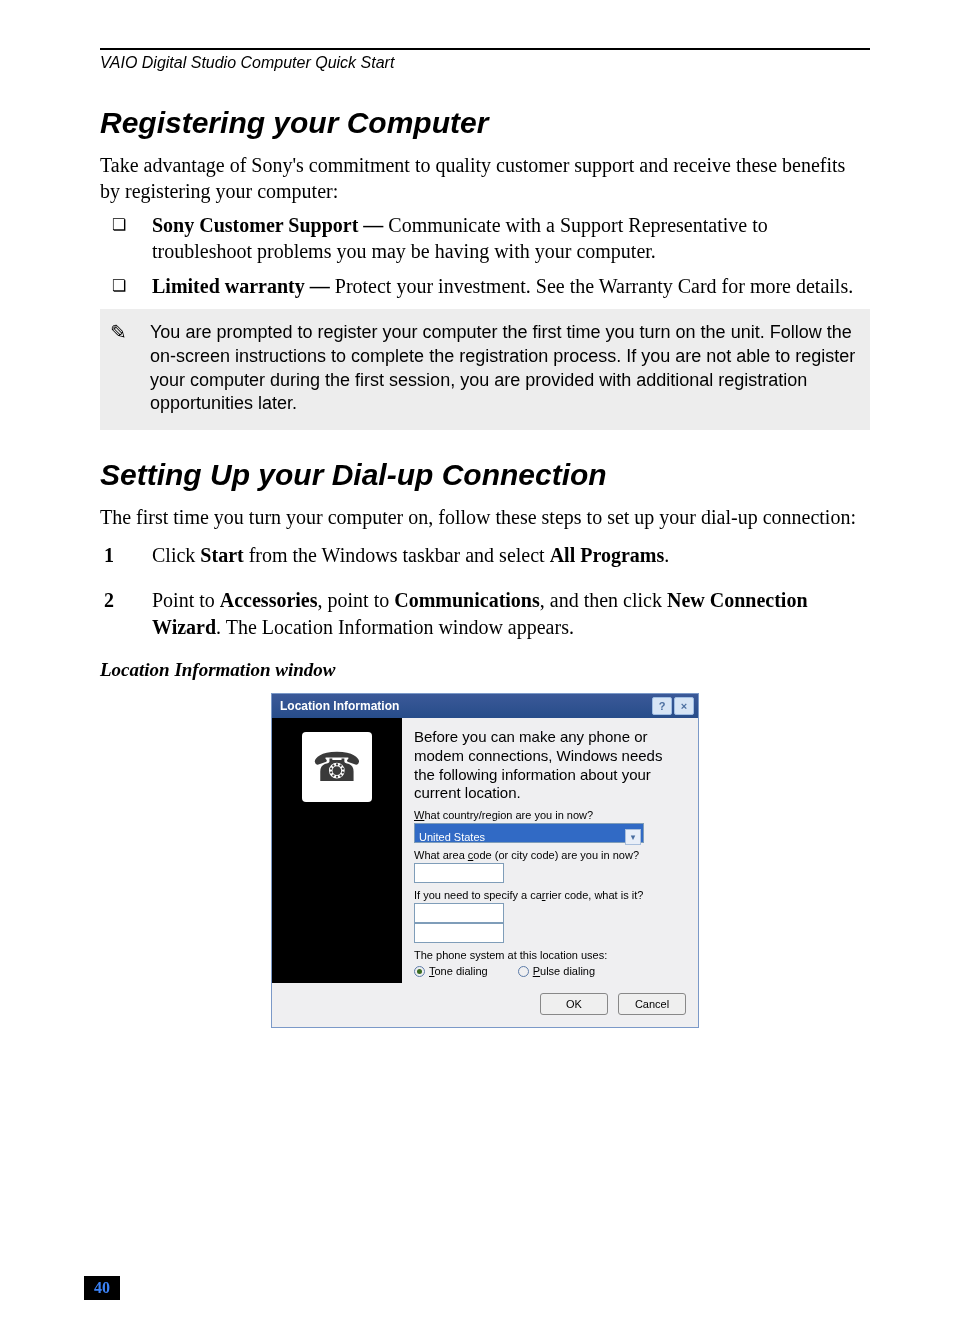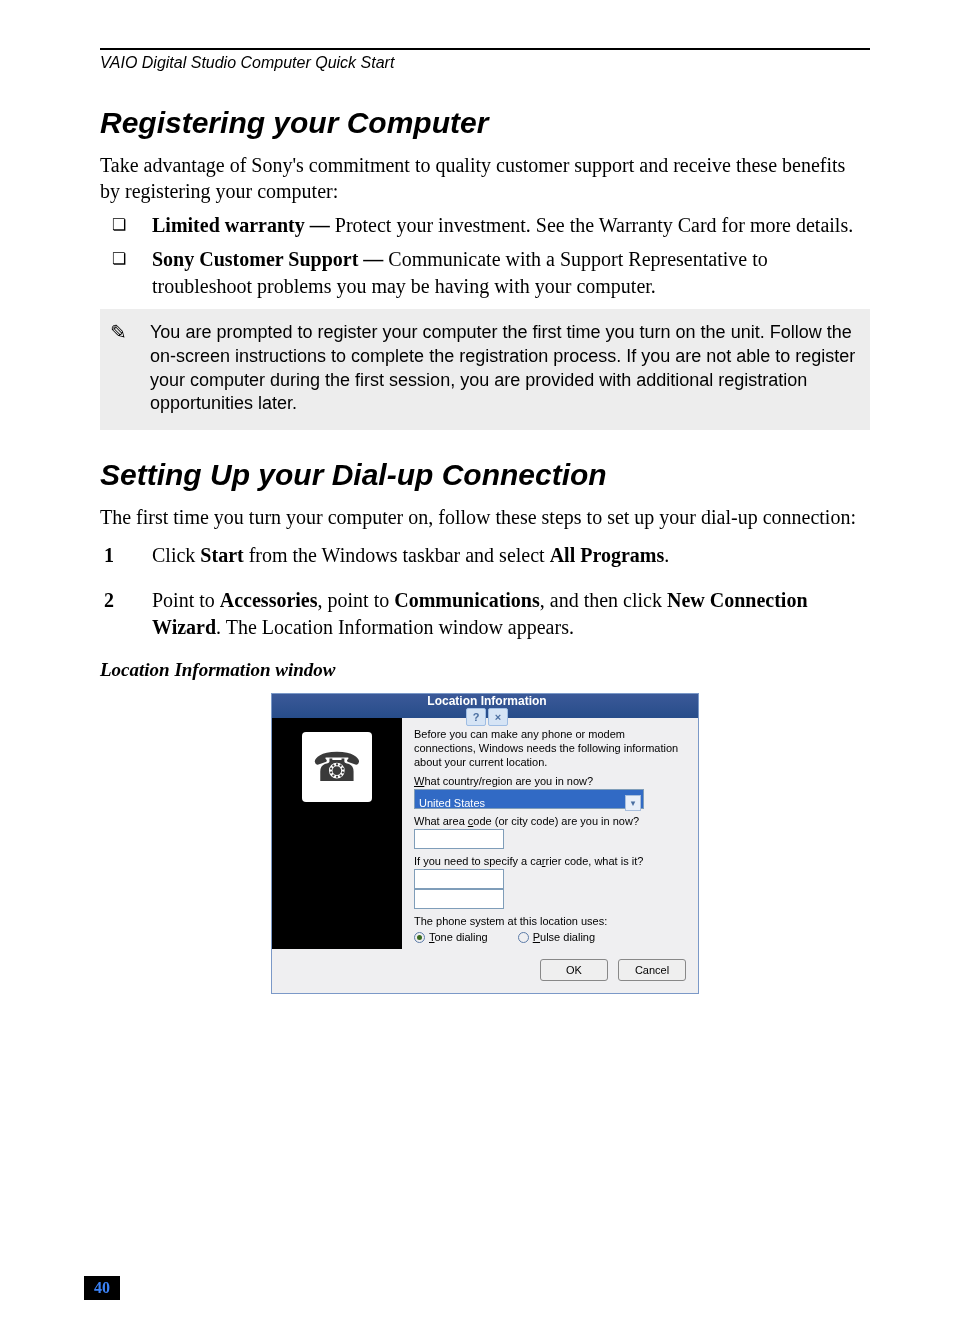--- a/index.html
+++ b/index.html
@@ -111,21 +111,20 @@
     .titlebar {
       background: linear-gradient(#3b5998, #274d8a);
       color: #fff;
       height: 24px;
       display: flex;
       align-items: center;
       padding: 0 4px 0 8px;
       font-weight: bold;
       font-size: 12px;
       justify-content: space-between;
-      flex-direction: column;
     }
     .titlebar-buttons {
       display: flex;
       gap: 2px;
     }
     .titlebar-btn {
       width: 20px; height: 18px;
       background: #d6e4f5;
       border: 1px solid #9fbde3;
       border-radius: 2px;
@@ -149,21 +148,21 @@
       display: flex; align-items: center; justify-content: center;
       font-size: 40px; color: #3a3a3a;
       border-radius: 4px;
     }
     .dialog-right {
       flex: 1;
       padding: 10px 12px 6px 12px;
       color: #000;
     }
     .dialog-right p {
-      font-size: 11px;
+      font-size: 15px;
       line-height: 1.25;
       margin-bottom: 6px;
     }
     .dialog-right label {
       display: block;
       font-size: 11px;
       margin-top: 6px;
       margin-bottom: 2px;
     }
     .combo {
@@ -235,22 +234,22 @@
 </head>
 <body>
 
 <div class="page">
   <div class="rule"></div>
   <div class="running-head">VAIO Digital Studio Computer Quick Start</div>
 
   <h1>Registering your Computer</h1>
   <p class="body-text">Take advantage of Sony's commitment to quality customer support and receive these benefits by registering your computer:</p>
   <ul class="bullets">
+    <li><b>Sony Customer Support — </b><span>Communicate with a Support Representative to troubleshoot problems you may be having with your computer.</span></li>
     <li><b>Limited warranty — </b><span>Protect your investment. See the Warranty Card for more details.</span></li>
-    <li><b>Sony Customer Support — </b><span>Communicate with a Support Representative to troubleshoot problems you may be having with your computer.</span></li>
   </ul>
 
   <div class="note-box">
     <span class="note-icon">✎</span>
     <span>You are prompted to register your computer the first time you turn on the unit. Follow the on-screen instructions to complete the registration process. If you are not able to register your computer during the first session, you are provided with additional registration opportunities later.</span>
   </div>
 
   <h1>Setting Up your Dial-up Connection</h1>
   <p class="body-text">The first time you turn your computer on, follow these steps to set up your dial-up connection:</p>
   <ol class="steps">

